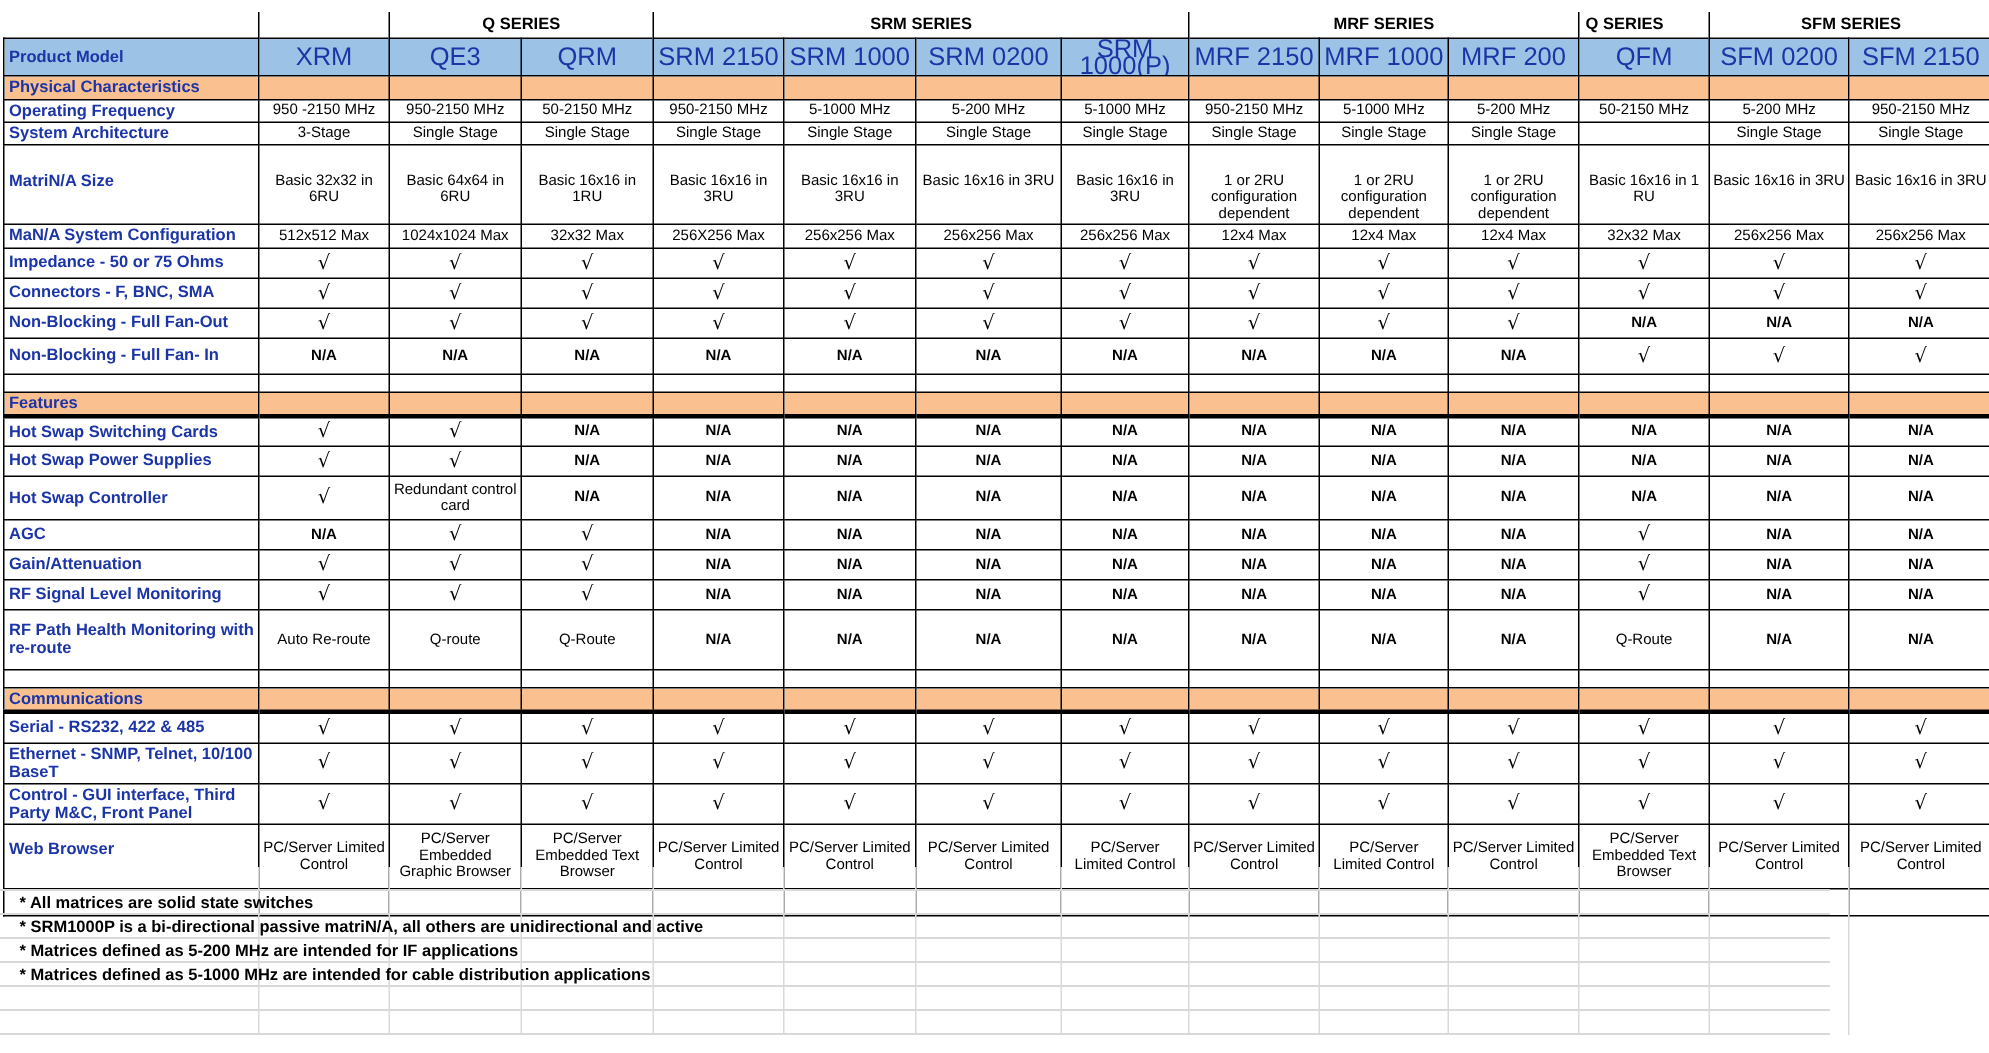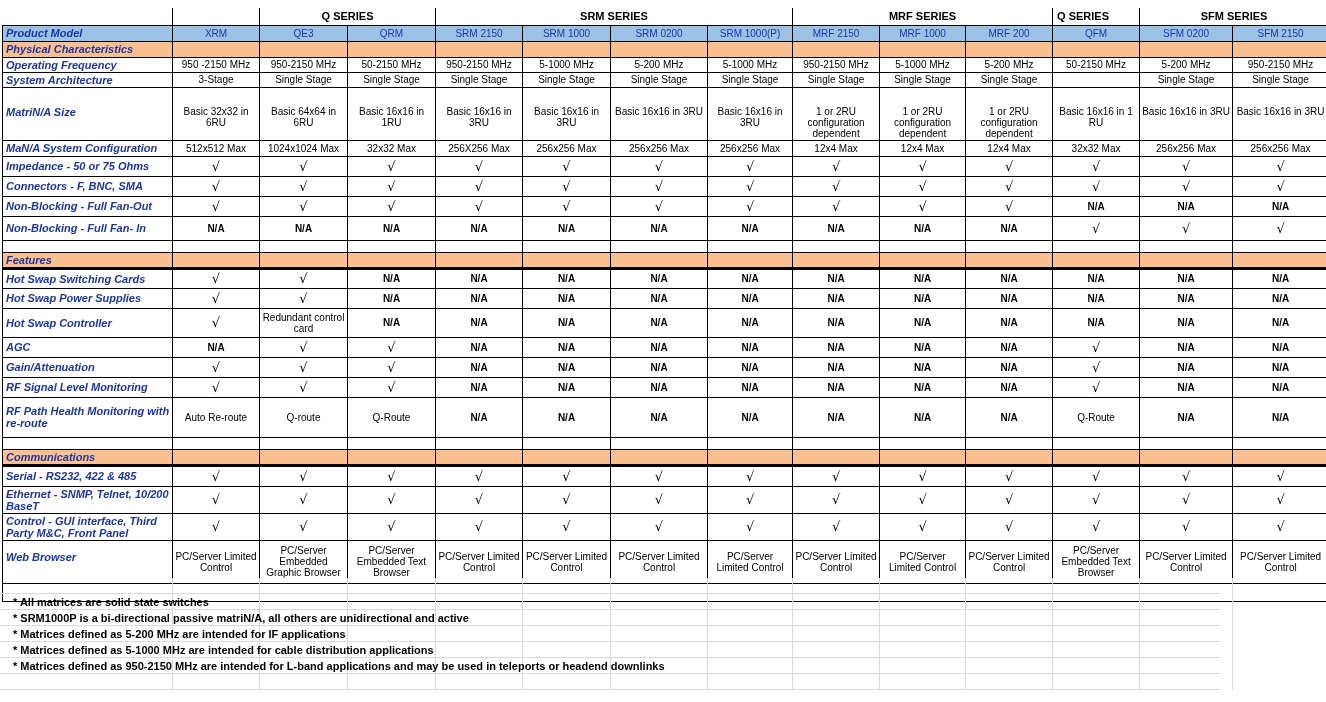--- a/index.html
+++ b/index.html
@@ -12,25 +12,25 @@
   body{margin:0;background:#fff;}
   .screen{position:relative;width:1326px;height:702px;background:#fff;
           font-family:"Liberation Sans",sans-serif;overflow:hidden;}
   table.cmp{position:absolute;left:2px;top:8px;width:1324px;
             border-collapse:collapse;table-layout:fixed;background:#fff;}
   td{padding:0 2px;overflow:hidden;}
   .group-cell{border:none;font-weight:bold;font-size:11px;text-align:center;color:#000;background:#fff;}
   .group-cell.frame{border-left:1px solid #000;border-right:1px solid #000;}
   .group-cell.ta-left{text-align:left;padding-left:4px;}
   .lbl{border:1px solid #000;font-weight:bold;font-size:11px;line-height:12px;
-       color:var(--navy);text-align:left;padding:1px 2px 1px 3px;font-style:italic;}
+       color:var(--navy);text-align:left;padding:1px 2px 1px 3px;}
   .val{border:1px solid #000;font-size:10px;line-height:11px;text-align:center;
        color:#000;padding:1px 2px;}
   .blue{background:var(--blue);}
-  .prod{font-size:10px;color:var(--navy);margin-left:28px;}
+  .prod{font-size:17px;color:var(--navy);margin-left:28px;}
   .orange{background:var(--orange);}
   .section-row.thick td{border-bottom:3px solid #000;}
   .na{font-weight:bold;}
   .check{font-size:13px;font-family:"DejaVu Sans",sans-serif;}
   .vtop td{vertical-align:top;padding-top:18px;}
   .cell-top{vertical-align:top;padding-top:10px;}
   .notes-area{position:absolute;left:0;top:578px;width:1220px;height:113px;
               background:repeating-linear-gradient(to bottom,transparent 0 15px,var(--grid) 15px 16px);}
   .vline{position:absolute;top:0;width:1px;height:112px;background:var(--grid);}
   .notes{position:absolute;left:0;top:16px;width:1326px;}
@@ -414,21 +414,21 @@
           <td class="val check">√</td>
           <td class="val check">√</td>
           <td class="val check">√</td>
           <td class="val check">√</td>
           <td class="val check">√</td>
           <td class="val check">√</td>
           <td class="val check">√</td>
           <td class="val check">√</td>
         </tr>
         <tr style="height: 24px;">
-          <td class="lbl">Ethernet - SNMP, Telnet, 10/200 BaseT</td>
+          <td class="lbl">Ethernet - SNMP, Telnet, 10/100 BaseT</td>
           <td class="val check">√</td>
           <td class="val check">√</td>
           <td class="val check">√</td>
           <td class="val check">√</td>
           <td class="val check">√</td>
           <td class="val check">√</td>
           <td class="val check">√</td>
           <td class="val check">√</td>
           <td class="val check">√</td>
           <td class="val check">√</td>
@@ -500,16 +500,15 @@
         <div class="vline" style="left: 965px;"></div>
         <div class="vline" style="left: 1052px;"></div>
         <div class="vline" style="left: 1139px;"></div>
         <div class="vline" style="left: 1232px;"></div>
       </div>
     <div class="notes">
         <div class="note">* All matrices are solid state switches</div>
         <div class="note">* SRM1000P is a bi-directional passive matriN/A, all others are unidirectional and active</div>
         <div class="note">* Matrices defined as 5-200 MHz are intended for IF applications</div>
         <div class="note">* Matrices defined as 5-1000 MHz are intended for cable distribution applications</div>
-        <div class="note">* Matrices defined as 950-2150 MHz are intended for L-band applications and may be used in teleports or headend downlinks</div>
       </div>
   </div>
 </div>
 
 </body></html>

